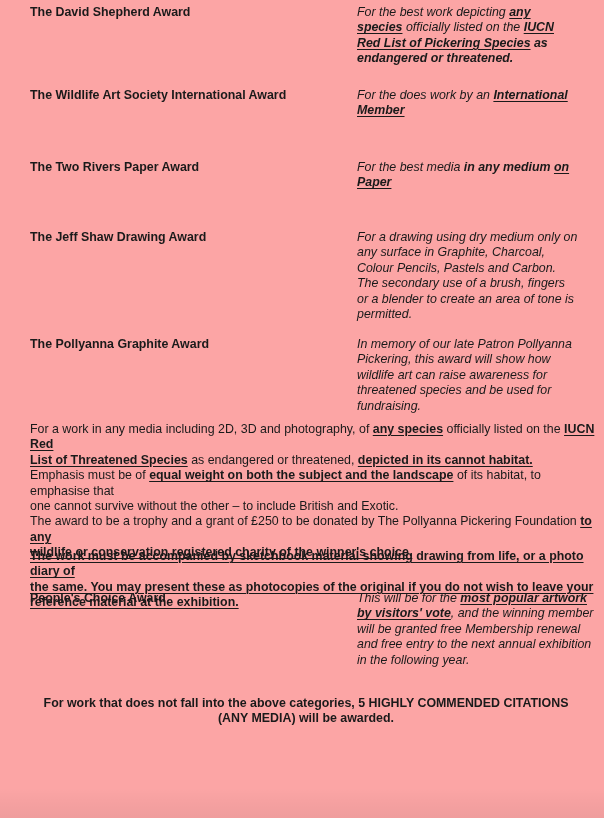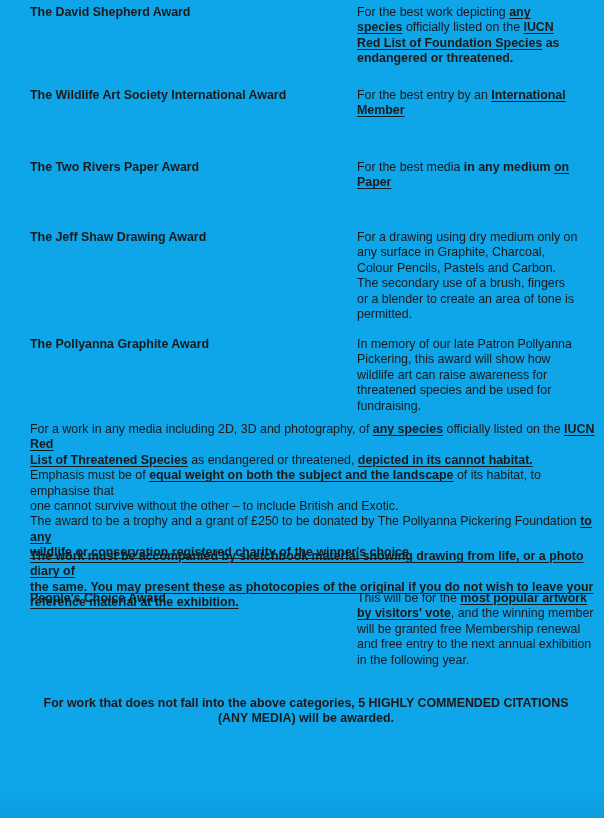--- a/index.html
+++ b/index.html
@@ -1,37 +1,38 @@
 <!DOCTYPE html>
 <html><head>
 <meta charset="utf-8">
 <style>
   * { margin: 0; padding: 0; box-sizing: border-box; }
   html, body { background: #ffffff; }
   .page {
     position: relative;
     width: 604px;
     height: 818px;
-    background: #0ea5e9;
+    background: #fca5a5;
     overflow: hidden;
     font-family: "Liberation Sans", "DejaVu Sans", sans-serif;
     font-size: 12.4px;
     line-height: 15.4px;
     color: #1a1a1a;
   }
   .award-row { position: absolute; left: 0; width: 100%; }
   .award-name {
     position: absolute; left: 30px; top: 0;
     white-space: nowrap;
     font-weight: 700;
   }
   .award-desc {
     position: absolute; left: 357px; top: 0;
     width: 246px;
     white-space: pre-line;
+    font-style: italic;
   }
   .para {
     position: absolute; left: 30px;
     width: 574px;
     white-space: pre-line;
   }
   .footer-note {
     position: absolute; left: 4px;
     width: 100%;
     text-align: center;
@@ -59,27 +60,27 @@
 </style>
 </head>
 <body>
 
 <div class="page">
 
   <div class="award-row" id="row-david">
     <div class="award-name">The David Shepherd Award</div>
     <div class="award-desc"><span>For the best work depicting </span><span class="b u">any
 species</span><span> officially listed on the </span><span class="b u">IUCN
-Red List of Foundation Species</span><span class="b"> as
+Red List of Pickering Species</span><span class="b"> as
 endangered or threatened.</span></div>
   </div>
 
   <div class="award-row" id="row-wildlife">
     <div class="award-name">The Wildlife Art Society International Award</div>
-    <div class="award-desc"><span>For the best entry by an </span><span class="b u">International
+    <div class="award-desc"><span>For the does work by an </span><span class="b u">International
 Member</span></div>
   </div>
 
   <div class="award-row" id="row-two-rivers">
     <div class="award-name">The Two Rivers Paper Award</div>
     <div class="award-desc"><span>For the best media </span><span class="b">in any medium </span><span class="b u">on
 Paper</span></div>
   </div>
 
   <div class="award-row" id="row-jeff-shaw">

